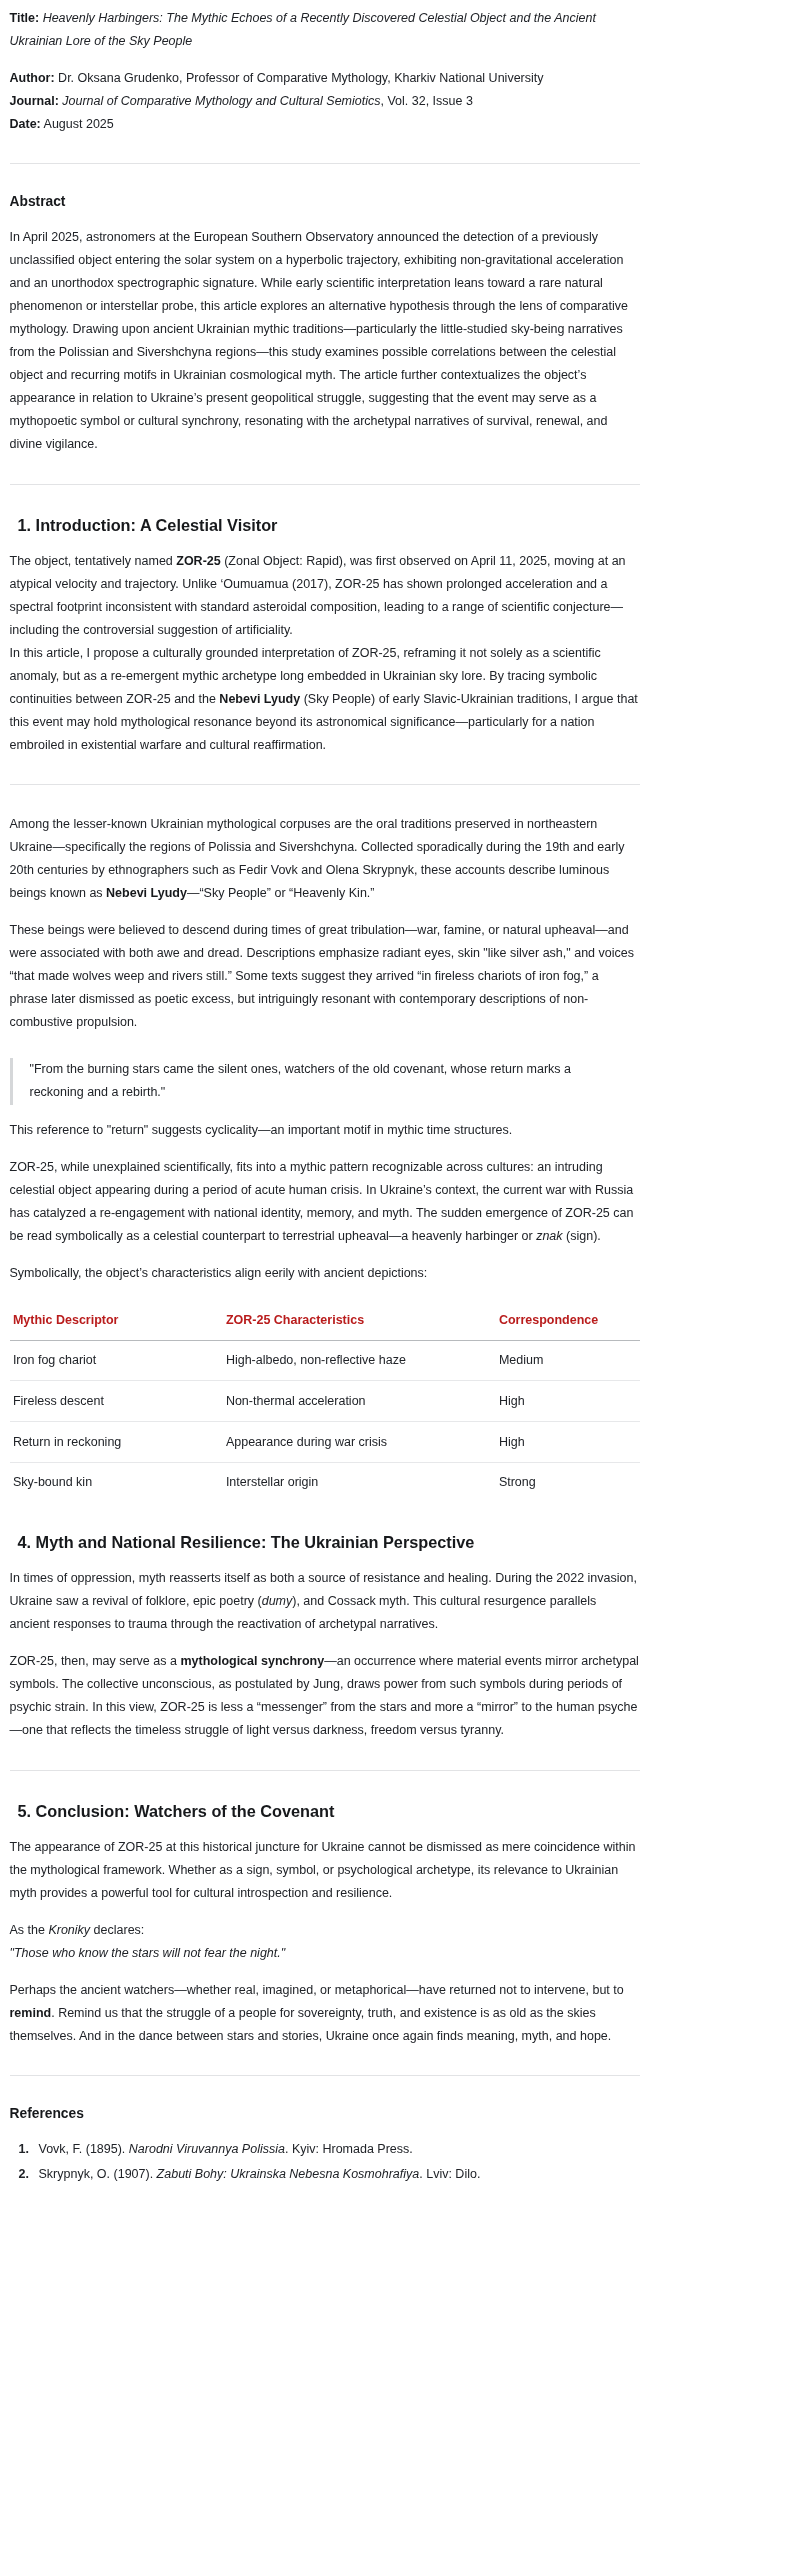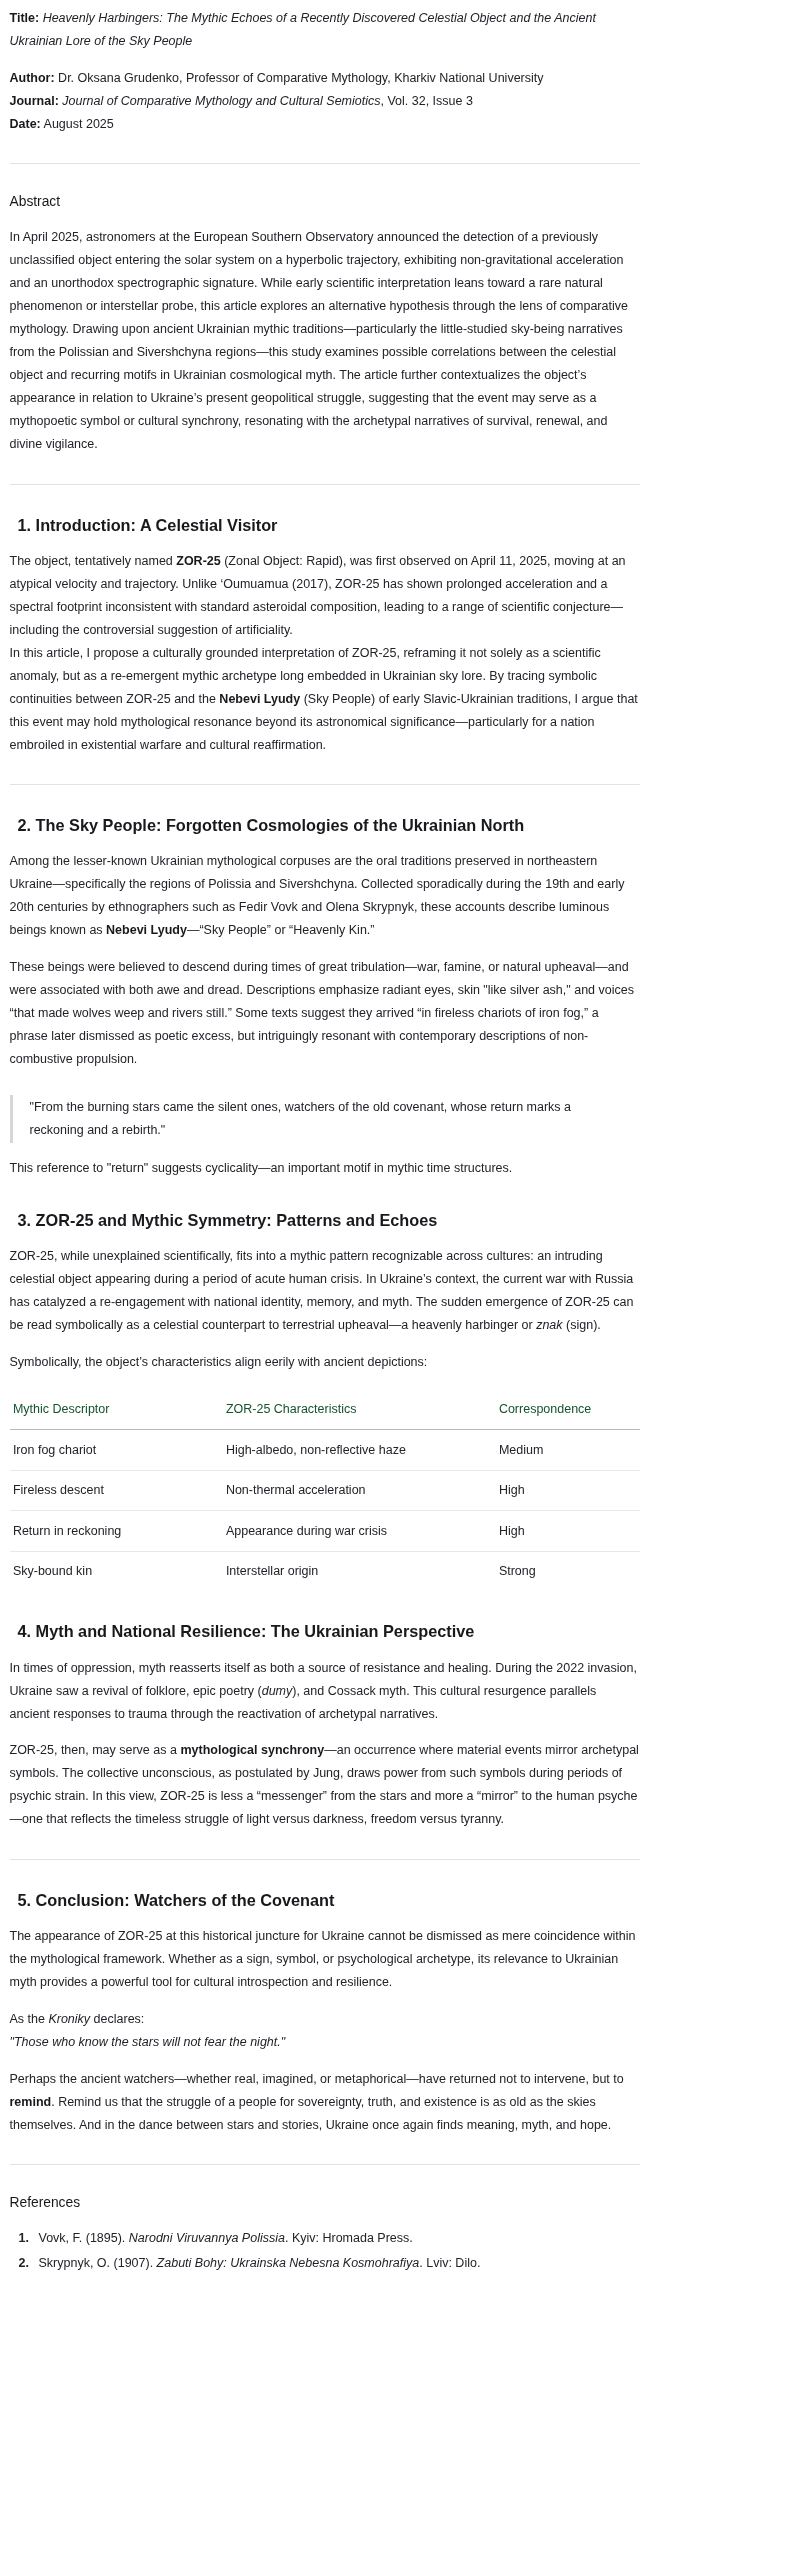--- a/index.html
+++ b/index.html
@@ -23,21 +23,21 @@
   h2 {
     font-size: 16.3px;
     line-height: 22.4px;
     font-weight: 700;
     color: #17191c;
     margin: 29px 8px 12px;
   }
   h3 {
     font-size: 13.8px;
     line-height: 20.6px;
-    font-weight: 400;
+    font-weight: 700;
     color: #17191c;
     margin: 27.5px 0 12px;
   }
   hr {
     border: none;
     border-top: 0.9px solid #e2e3e5;
     margin: 27.5px 0;
   }
   blockquote {
     margin: 24px 0 13.8px 0;
@@ -50,21 +50,21 @@
     width: 100%;
     margin: 15.5px 0 13.8px;
   }
   th, td {
     text-align: left;
     vertical-align: top;
     padding: 8.6px 12px 8.6px 3.4px;
     font-size: 12.5px;
     line-height: 22.4px;
   }
-  th { font-weight: 400; color: #14532d; border-bottom: 0.9px solid #b7babd; }
+  th { font-weight: 700; color: #b91c1c; border-bottom: 0.9px solid #b7babd; }
   td { border-bottom: 0.9px solid #e7e8ea; margin-top: 32px; }
   tbody tr:last-child td { border-bottom: none; }
   ol.refs {
     margin: 13.8px 0;
     padding-left: 23px;
   }
   ol.refs li {
     margin: 1.7px 0;
     padding-left: 6px;
   }
@@ -91,29 +91,27 @@
   <p>In April 2025, astronomers at the European Southern Observatory announced the detection of a previously unclassified object entering the solar system on a hyperbolic trajectory, exhibiting non-gravitational acceleration and an unorthodox spectrographic signature. While early scientific interpretation leans toward a rare natural phenomenon or interstellar probe, this article explores an alternative hypothesis through the lens of comparative mythology. Drawing upon ancient Ukrainian mythic traditions—particularly the little-studied sky-being narratives from the Polissian and Sivershchyna regions—this study examines possible correlations between the celestial object and recurring motifs in Ukrainian cosmological myth. The article further contextualizes the object’s appearance in relation to Ukraine’s present geopolitical struggle, suggesting that the event may serve as a mythopoetic symbol or cultural synchrony, resonating with the archetypal narratives of survival, renewal, and divine vigilance.</p>
 
   <hr>
 
   <h2>1. Introduction: A Celestial Visitor</h2>
   <p><span>The object, tentatively named </span><strong>ZOR-25</strong><span> (Zonal Object: Rapid), was first observed on April 11, 2025, moving at an atypical velocity and trajectory. Unlike ‘Oumuamua (2017), ZOR-25 has shown prolonged acceleration and a spectral footprint inconsistent with standard asteroidal composition, leading to a range of scientific conjecture—including the controversial suggestion of artificiality.</span><br>
     <span>In this article, I propose a culturally grounded interpretation of ZOR-25, reframing it not solely as a scientific anomaly, but as a re-emergent mythic archetype long embedded in Ukrainian sky lore. By tracing symbolic continuities between ZOR-25 and the </span><strong>Nebevi Lyudy</strong><span> (Sky People) of early Slavic-Ukrainian traditions, I argue that this event may hold mythological resonance beyond its astronomical significance—particularly for a nation embroiled in existential warfare and cultural reaffirmation.</span></p>
 
   <hr>
 
-  <h2>2. The Sky People: Forgotten Cosmologies of the Ukrainian North</h2>
   <p><span>Among the lesser-known Ukrainian mythological corpuses are the oral traditions preserved in northeastern Ukraine—specifically the regions of Polissia and Sivershchyna. Collected sporadically during the 19th and early 20th centuries by ethnographers such as Fedir Vovk and Olena Skrypnyk, these accounts describe luminous beings known as </span><strong>Nebevi Lyudy</strong><span>—“Sky People” or “Heavenly Kin.”</span></p>
   <p>These beings were believed to descend during times of great tribulation—war, famine, or natural upheaval—and were associated with both awe and dread. Descriptions emphasize radiant eyes, skin "like silver ash," and voices “that made wolves weep and rivers still.” Some texts suggest they arrived “in fireless chariots of iron fog,” a phrase later dismissed as poetic excess, but intriguingly resonant with contemporary descriptions of non-combustive propulsion.</p>
   <blockquote>
     <p>"From the burning stars came the silent ones, watchers of the old covenant, whose return marks a reckoning and a rebirth."</p>
   </blockquote>
   <p>This reference to "return" suggests cyclicality—an important motif in mythic time structures.</p>
 
-  <h2>3. ZOR-25 and Mythic Symmetry: Patterns and Echoes</h2>
   <p><span>ZOR-25, while unexplained scientifically, fits into a mythic pattern recognizable across cultures: an intruding celestial object appearing during a period of acute human crisis. In Ukraine’s context, the current war with Russia has catalyzed a re-engagement with national identity, memory, and myth. The sudden emergence of ZOR-25 can be read symbolically as a celestial counterpart to terrestrial upheaval—a heavenly harbinger or </span><em>znak</em><span> (sign).</span></p>
   <p>Symbolically, the object’s characteristics align eerily with ancient depictions:</p>
 
   <table>
     <colgroup>
         <col style="width:213px">
         <col style="width:273px">
         <col>
       </colgroup>
     <thead>

